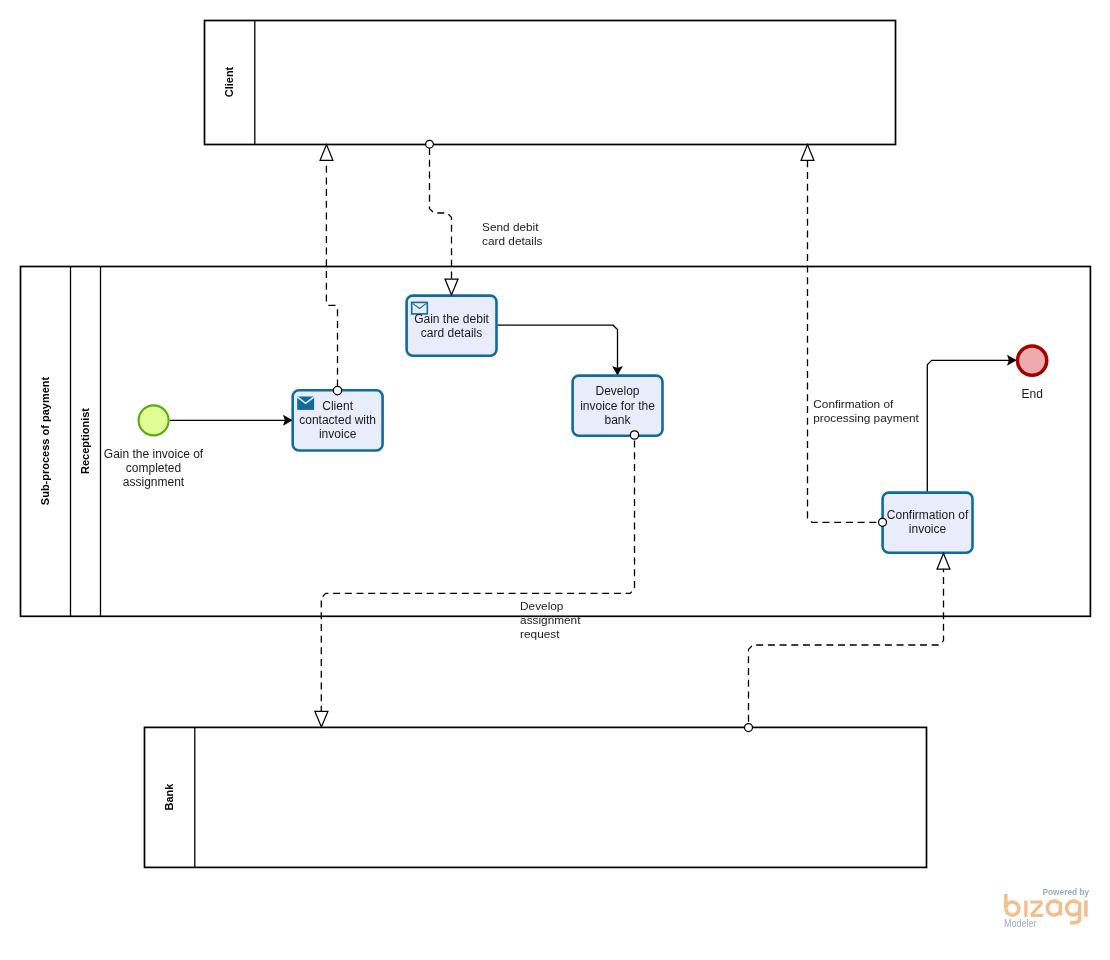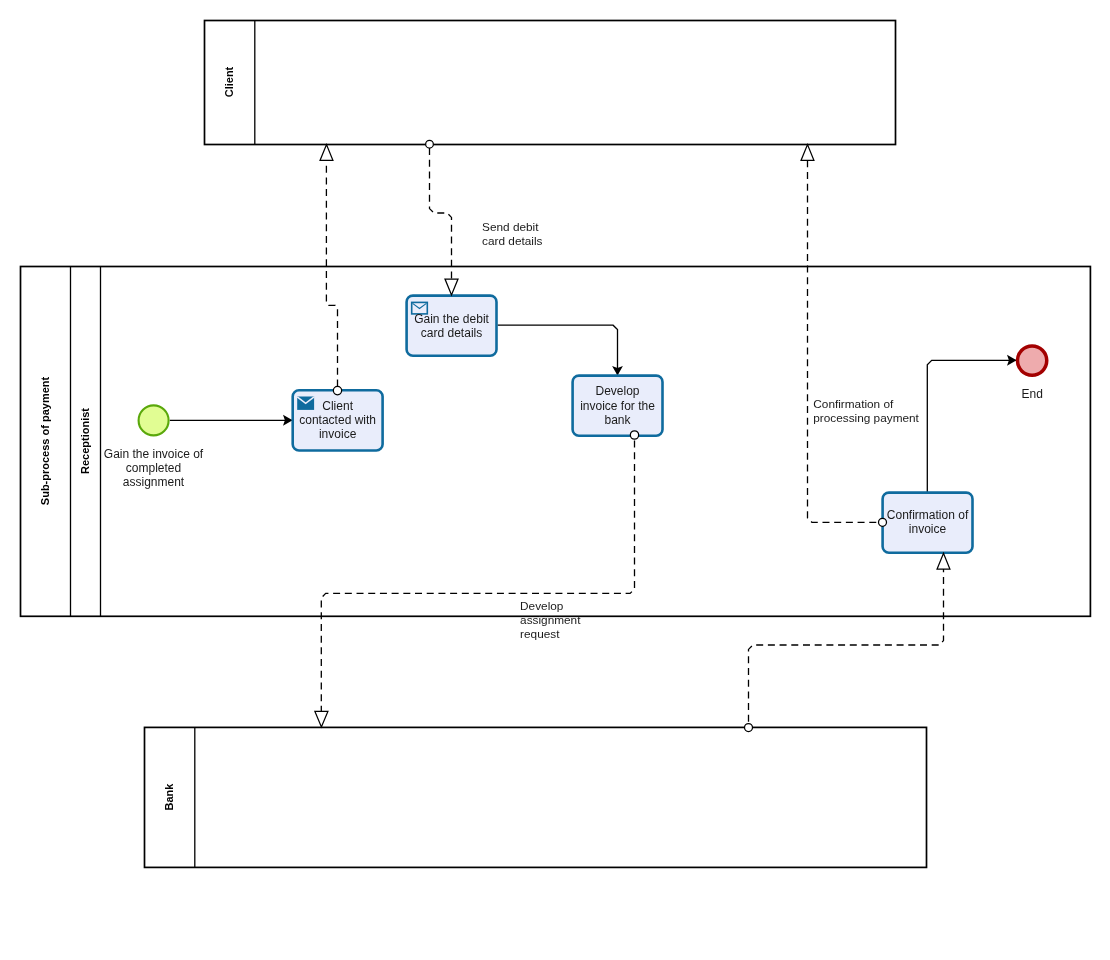--- a/index.html
+++ b/index.html
@@ -143,14 +143,33 @@
 <div class="lbl flw" style="left:777.3px;top:396.8px;width:130px;">
       <div>Confirmation of</div>
       <div>processing payment</div>
     </div>
 <div class="lbl flw" style="left:484.1px;top:598.5px;width:70px;">
       <div>Develop</div>
       <div>assignment</div>
       <div>request</div>
     </div>
 
+<div style="position:absolute;left:995px;top:885px;width:110px;height:50px;">
+  <div style="position:absolute;left:47.5px;top:2.3px;font-size:8.3px;font-weight:600;color:#9dadb8;letter-spacing:0px;white-space:nowrap;">Powered by</div>
+  <svg width="110" height="50" viewBox="995 885 110 50" style="position:absolute;left:0;top:0;overflow:visible;">
+    <g stroke="#f4bd8d" stroke-width="3.55" fill="none" stroke-linecap="butt">
+      <path d="M1005.85 894.0 V908.6"></path>
+      <path d="M1005.85 908.6 a6.55 6.55 0 1 0 6.55 -6.55 a6.5 6.5 0 0 0 -6.45 5.6"></path>
+      <path d="M1025.9 900.5 V916.9" stroke-width="3.3"></path>
+      <path d="M1030.2 902.0 h12.2" stroke-width="3.0"></path>
+      <path d="M1042.4 902.4 L1031.0 915.3" stroke-width="3.0"></path>
+      <path d="M1031.0 915.4 h12.2" stroke-width="3.0"></path>
+      <path d="M1058.9 903.0 a6.95 6.95 0 1 0 1.4 8.3"></path>
+      <path d="M1060.3 901.9 V915.4"></path>
+      <path d="M1078.2 903.0 a6.95 6.95 0 1 0 1.4 8.3"></path>
+      <path d="M1079.6 901.9 V918.7 a3.9 3.9 0 0 1 -3.9 3.9 h-5.6"></path>
+      <path d="M1085.9 900.3 V916.9"></path>
+    </g>
+  </svg>
+  <div style="position:absolute;left:8.8px;top:32.2px;font-size:10.5px;color:#9dadb8;letter-spacing:0px;transform:scaleX(0.86);transform-origin:left top;">Modeler</div>
+</div>
 
 </div>
 
 </body></html>

